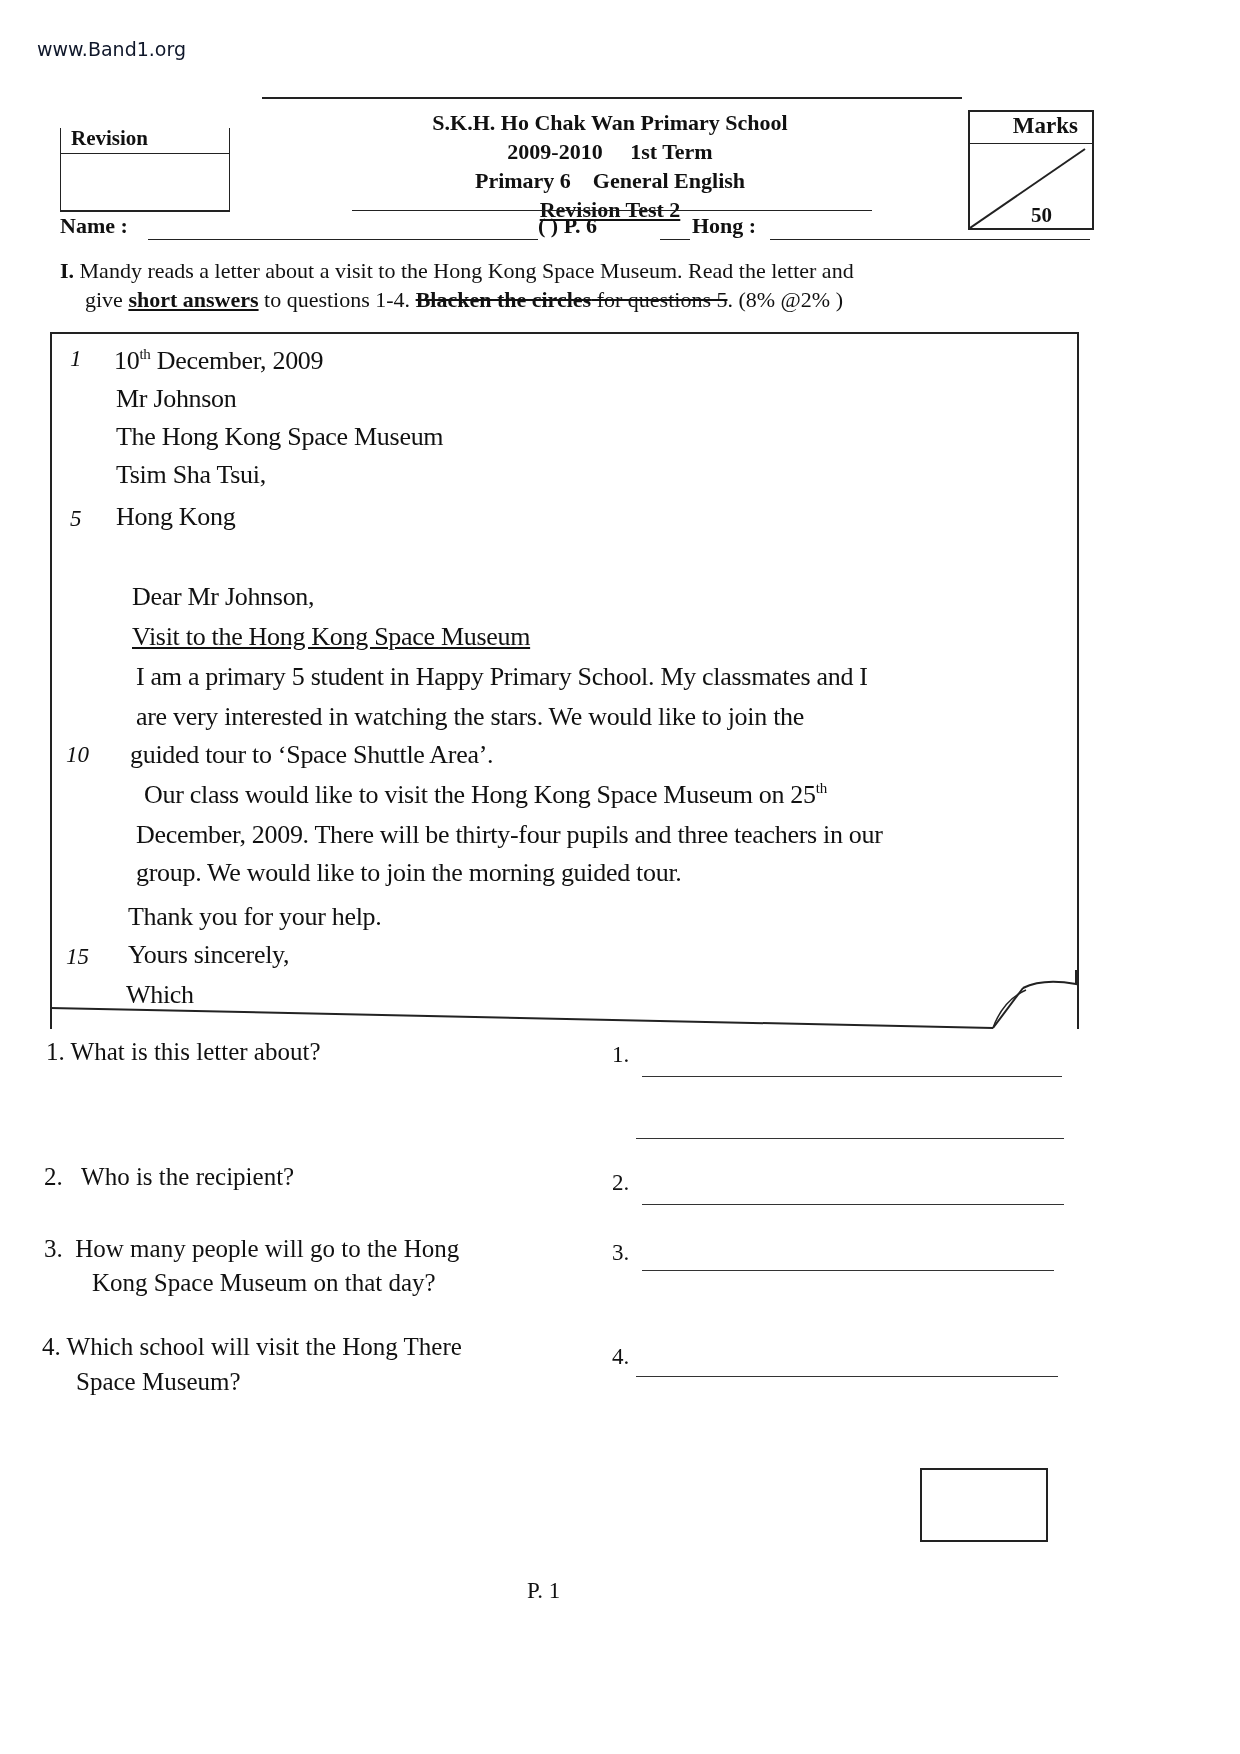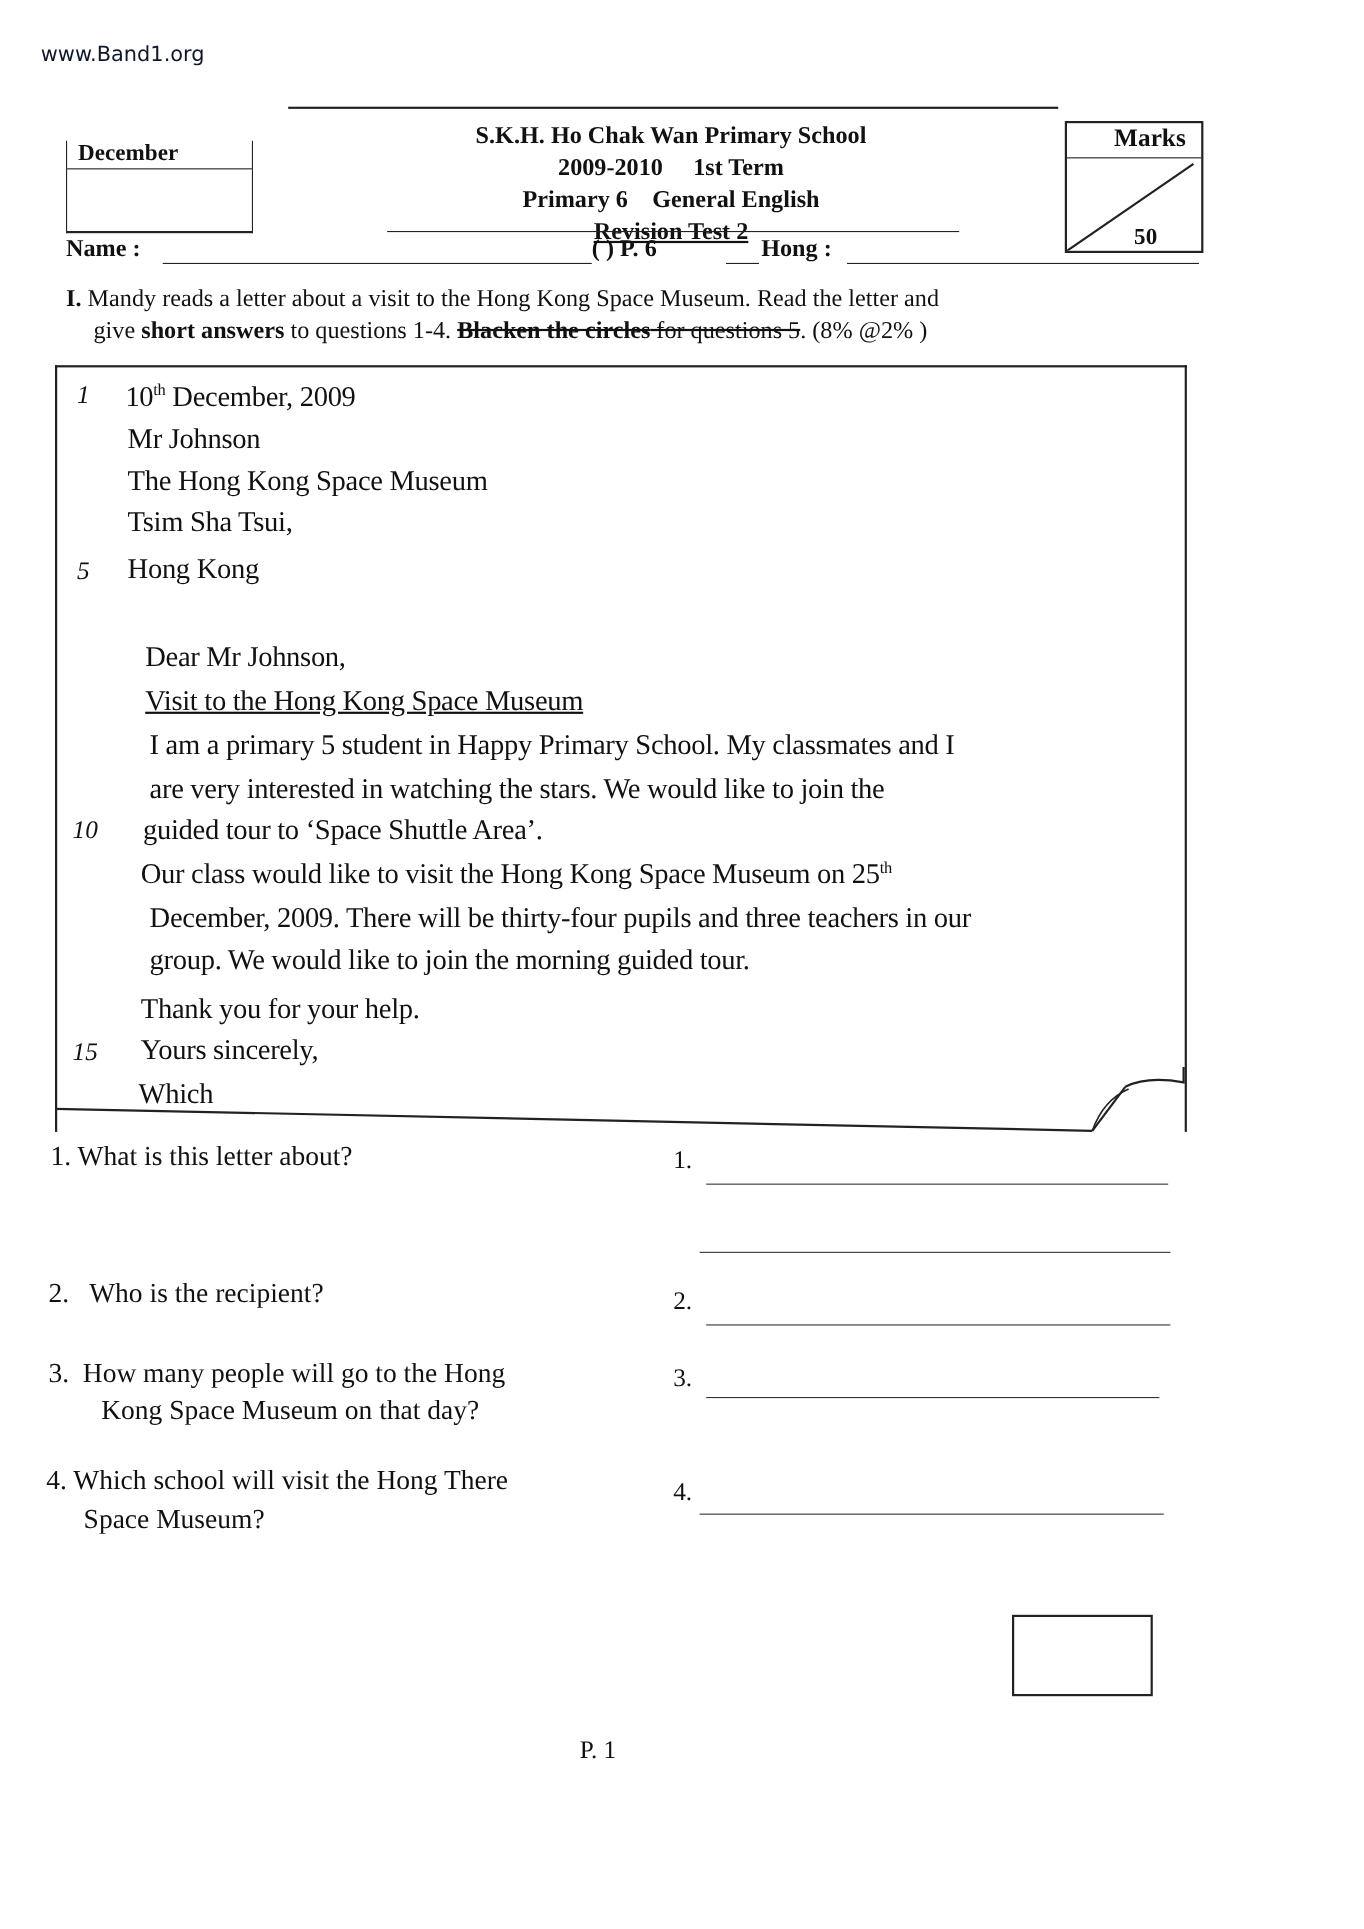--- a/index.html
+++ b/index.html
@@ -15,21 +15,21 @@
   .header .u { text-decoration:underline; }
   .title-underline { left:352px; top:210px; width:520px; border-top:1.5px solid #222; }
   .marks-box { left:968px; top:110px; width:122px; height:116px; border:2px solid #222; }
   .marks-label { position:absolute; left:0; right:0; top:1px; height:31px; border-bottom:1.5px solid #222; text-align:right; padding-right:14px; box-sizing:border-box; font-weight:bold; font-size:23px;padding-left:10px; }
   .marks-diag { position:absolute; left:0; top:33px; width:122px; height:83px; }
   .marks-total { position:absolute; right:40px; bottom:0px; font-weight:bold; font-size:21px; }
   .name-row { left:60px; top:213px; width:1030px; height:30px; font-weight:bold; font-size:22px; }
   .name-row span { position:absolute; top:0; }
   .line { position:absolute; border-top:1.5px solid #222; }
   .instr { left:60px; top:256px; width:1030px; font-size:22px; line-height:29px; }
-  .instr .bu { font-weight:bold; }
+  .instr .bu { font-weight:bold; text-decoration:underline; }
   .instr .strike { font-weight:bold; text-decoration:line-through;text-align:right; }
   .instr .strike2 { text-decoration:line-through; }
   .letter-box { left:50px; top:332px; width:1025px; height:695px; border:2px solid #222; border-bottom:none; }
   .letter-bottom { left:50px; top:1005px; width:1010px; height:25px; }
   .lineno { position:absolute; font-style:italic; font-size:23px; }
   .ltext { position:absolute; font-size:26px; white-space:nowrap; letter-spacing:-0.3px; }
   .ltext sup { font-size:15px; }
   .ltext.u { text-decoration:underline; }
   .q { position:absolute; font-size:25px; line-height:34px; }
   .anum { position:absolute; font-size:23px; }
@@ -38,21 +38,21 @@
   .pagenum { left:527px; top:1578px; font-size:23px; }
 </style>
 </head>
 <body>
 
 <div class="abs watermark">www.Band1.org</div>
 
 <div class="abs topline"></div>
 
 <div class="abs sig-box">
-  <span class="sig-label">December</span>
+  <span class="sig-label">Revision</span>
   <div class="sig-divider"></div>
 </div>
 
 <div class="abs header">
   <div>S.K.H. Ho Chak Wan Primary School</div>
   <div>
     <span>2009-2010</span>&nbsp;&nbsp;&nbsp;&nbsp;
     <span>1st Term</span>
   </div>
   <div>
@@ -98,21 +98,21 @@
   <div class="ltext" style="left:64px; top:50px">Mr Johnson</div>
   <div class="ltext" style="left:64px; top:88px">The Hong Kong Space Museum</div>
   <div class="ltext" style="left:64px; top:126px">Tsim Sha Tsui,</div>
   <div class="ltext" style="left:64px; top:168px">Hong Kong</div>
 
   <div class="ltext" style="left:80px; top:248px">Dear Mr Johnson,</div>
   <div class="ltext u" style="left:80px; top:288px">Visit to the Hong Kong Space Museum</div>
   <div class="ltext" style="left:84px; top:328px">I am a primary 5 student in Happy Primary School.   My classmates and I</div>
   <div class="ltext" style="left:78px; top:406px">guided tour to ‘Space Shuttle Area’.</div>
   <div class="ltext" style="left:84px; top:368px">are very interested in watching the stars.   We would like to join the</div>
-  <div class="ltext" style="left:76px; top:446px"><span>Our class would like to visit the Hong Kong Space Museum on 25</span><sup>th</sup></div>
+  <div class="ltext" style="left:92px; top:446px"><span>Our class would like to visit the Hong Kong Space Museum on 25</span><sup>th</sup></div>
   <div class="ltext" style="left:84px; top:486px">December, 2009.   There will be thirty-four pupils and three teachers in our</div>
   <div class="ltext" style="left:84px; top:524px">group.   We would like to join the morning guided tour.</div>
 
   <div class="ltext" style="left:76px; top:568px">Thank you for your help.</div>
   <div class="ltext" style="left:76px; top:606px">Yours sincerely,</div>
   <div class="ltext" style="left:74px; top:646px">Which</div>
 </div>
 <svg class="abs letter-bottom" style="left:48px; top:970px; width:1030px; height:66px;" viewBox="0 0 1030 66">
   <line x1="2" y1="38" x2="945" y2="58" stroke="#222" stroke-width="2"></line>
   <path d="M945 58 L975 18 M975 18 Q995 8 1028 14 L1028 -2" fill="none" stroke="#222" stroke-width="2"></path>

